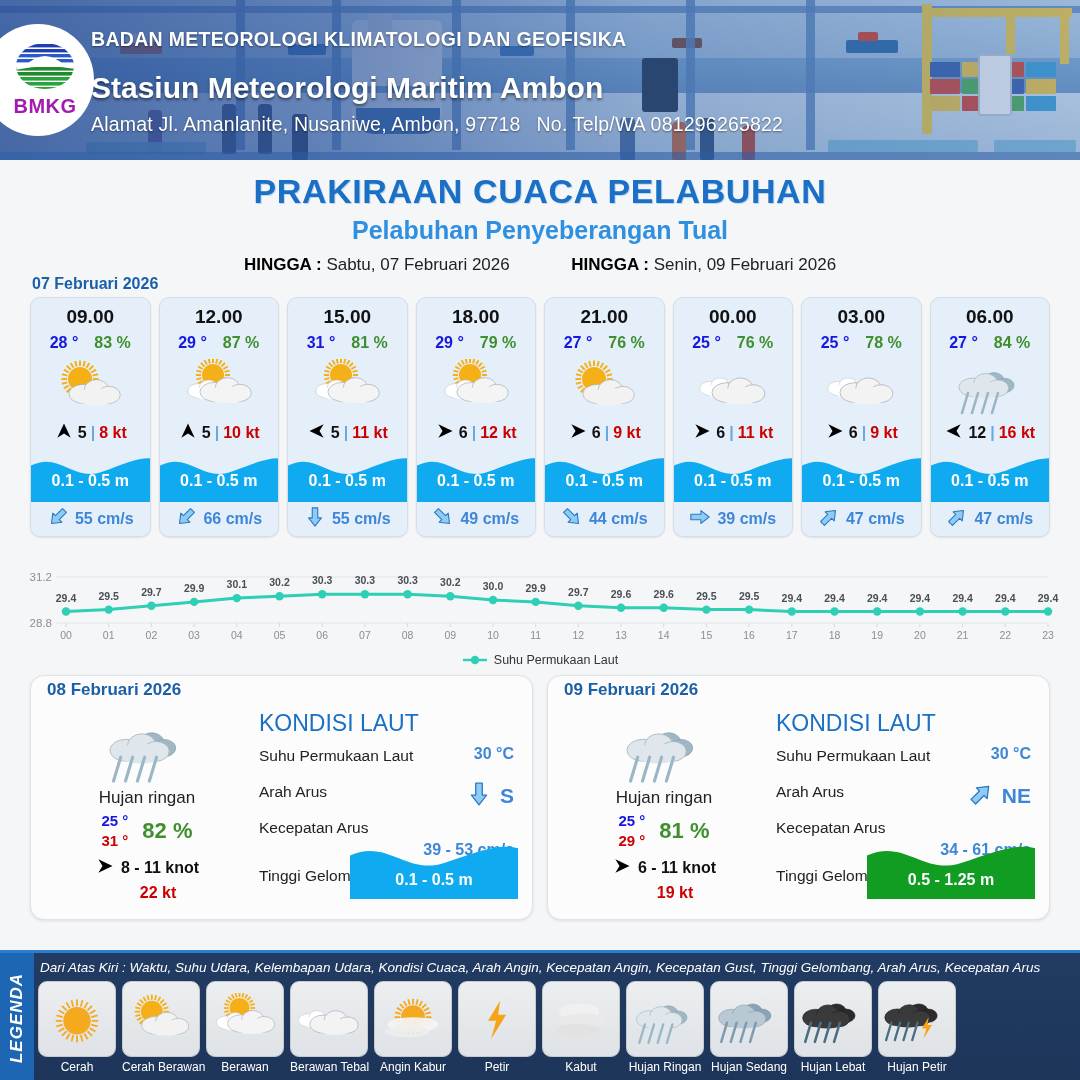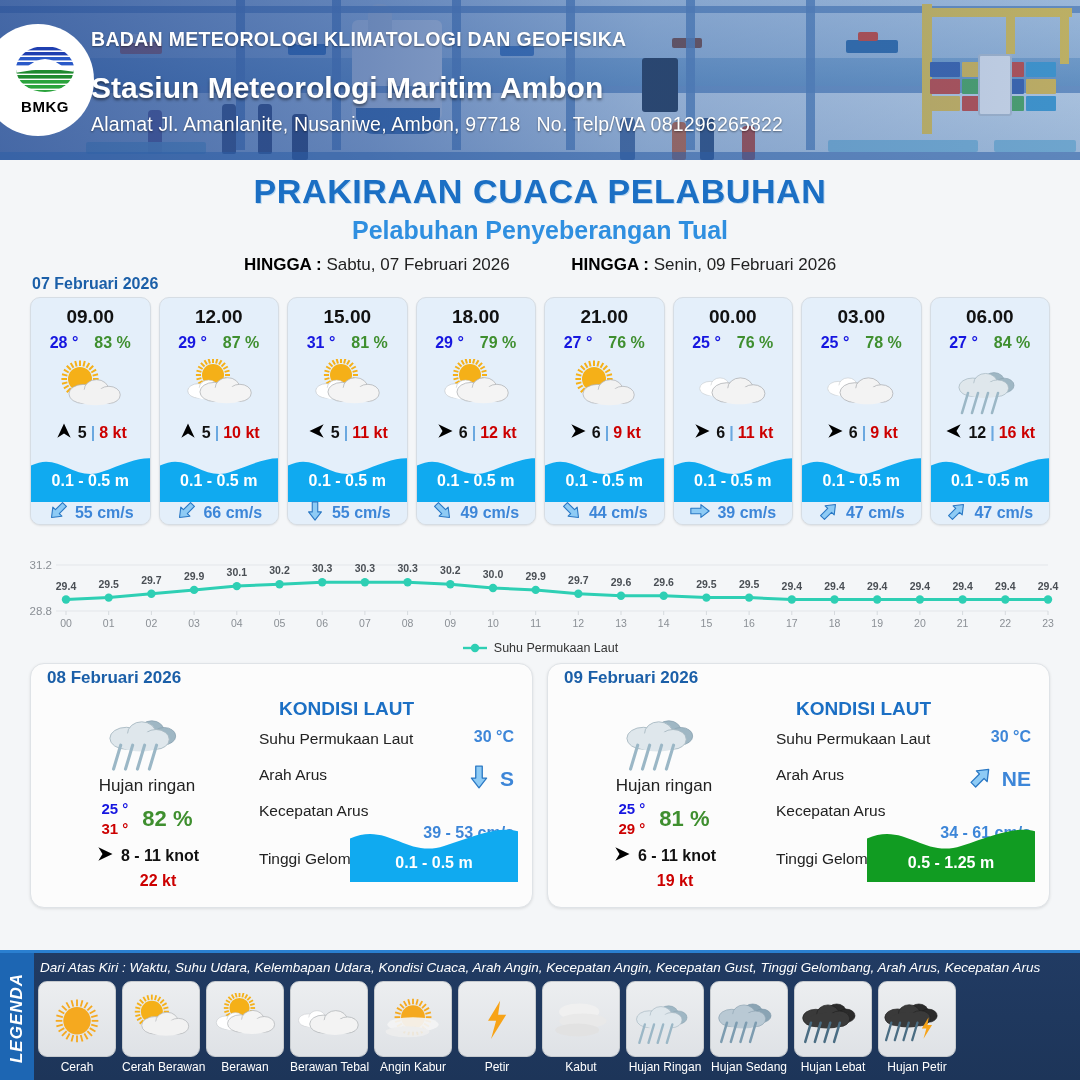--- a/index.html
+++ b/index.html
@@ -33,21 +33,21 @@
               rgba(40,78,150,.80) 0%, rgba(45,85,158,.62) 34%,
               rgba(52,95,166,.40) 60%, rgba(60,105,175,.26) 100%); }
   .hdr-bottom-line { position:absolute; left:0; bottom:0; width:1080px; height:8px; background:#2d5fa6; opacity:.55;}
 
   .logo-wrap {
     position:absolute; left:-18px; top:24px; width:112px; height:112px;
     background:#ffffff; border-radius:56px; z-index:6;
     display:flex; flex-direction:column; align-items:center; justify-content:center;
   }
   .logo-mark { width:60px; height:52px; position:relative; margin-left:14px;}
-  .logo-text { font-size:15px; font-weight:bold; color:#000000; letter-spacing:.5px; margin-left:14px; margin-top:1px;}
+  .logo-text { font-size:20px; font-weight:bold; color:#a21caf; letter-spacing:.5px; margin-left:14px; margin-top:1px;}
 
   .hdr-texts { position:absolute; left:91px; top:28px; z-index:5; color:#fff; }
   .hdr-l1 { font-size:19.5px; font-weight:bold; letter-spacing:.3px;
             text-shadow:0 1px 2px rgba(0,0,0,.45); }
   .hdr-l2 { font-size:30px; font-weight:bold; margin-top:20px; letter-spacing:0px;
             text-shadow:0 2px 3px rgba(0,0,0,.5); }
   .hdr-l3 { font-size:19.5px; margin-top:8px; letter-spacing:.2px;
             text-shadow:0 1px 2px rgba(0,0,0,.45); }
   .hdr-l3 .gap { display:inline-block; width:16px; }
 
@@ -76,21 +76,21 @@
   .c-icon { height:62px; display:flex; align-items:center; justify-content:center; margin-top:4px;}
   .c-wind { display:flex; align-items:center; justify-content:center; gap:4px; height:30px; }
   .c-wind .spd { font-size:16px; font-weight:bold; color:#111; }
   .c-wind .bar { color:#6aa8e0; font-size:16px; font-weight:bold;}
   .c-wind .gust{ font-size:16px; font-weight:bold; color:#cc0000; }
   .wave-zone { position:relative; height:52px; margin-top:2px; }
   .wave-zone svg { position:absolute; left:0; top:0; }
   .wave-txt { position:absolute; left:0; right:0; top:22px; text-align:center;
               font-size:16px; font-weight:bold; color:#fff; }
   .c-cur { display:flex; align-items:center; justify-content:center; gap:6px;
-           height:22px; background:#e4effa; }
+           height:34px; background:#e4effa; }
   .c-cur .cs { font-size:16px; font-weight:bold; color:#3d86d8; }
 
   
   .chart-wrap { margin:14px 14px 0 14px; height:100px; position:relative; }
   .chart-svg { display:block; }
   .chart-legend { display:flex; align-items:center; justify-content:center; gap:6px; margin-top:2px; }
   .chart-legend .lg-txt { font-size:12.5px; color:#333; }
 
   
   .days { display:flex; gap:14px; padding:8px 30px 0 30px; }
@@ -104,21 +104,21 @@
   .d-cond { font-size:17px; color:#222; margin-top:2px; }
   .d-temps { display:flex; align-items:center; justify-content:center; gap:14px; margin-top:4px; }
   .d-tcol { text-align:left; }
   .d-tmin { font-size:15px; font-weight:bold; color:#1616e0; }
   .d-tmax { font-size:15px; font-weight:bold; color:#cc0000; margin-top:3px;}
   .d-hum { font-size:22px; font-weight:bold; color:#3f8f2f; }
   .d-wind { display:flex; align-items:center; justify-content:center; gap:6px; margin-top:7px; }
   .d-wtxt { font-size:16px; font-weight:bold; color:#111; }
   .d-gust { font-size:16px; font-weight:bold; color:#cc0000; margin-top:4px; text-align:center; padding-left:22px;}
   .d-right { position:absolute; left:228px; top:34px; right:14px; }
-  .d-kl { font-size:19px; font-weight:bold; color:#1b6fc4;margin-left:20px; }
+  .d-kl { font-size:23px; font-weight:normal; color:#1b6fc4; }
   .d-row { position:relative; margin-top:10px; height:26px; }
   .d-lbl { font-size:15.5px; color:#222; }
   .d-val { position:absolute; right:4px; top:-2px; font-size:16px; font-weight:bold; color:#3d86d8; }
   .d-val.dir { display:flex; align-items:center; gap:8px; }
   .d-cur-speed { position:absolute; right:4px; top:22px; font-size:16px; font-weight:bold; color:#3d86d8;}
   .d-wave { position:absolute; right:0px; bottom:-6px; width:168px; height:62px; }
   .d-wave .wt { position:absolute; left:0; right:0; top:34px; text-align:center;
                 font-size:16px; font-weight:bold; color:#fff; }
 
   

